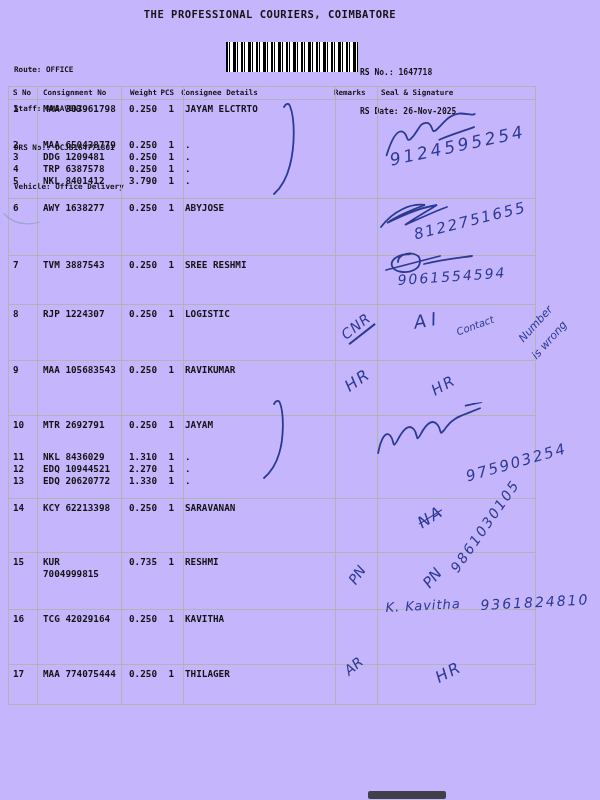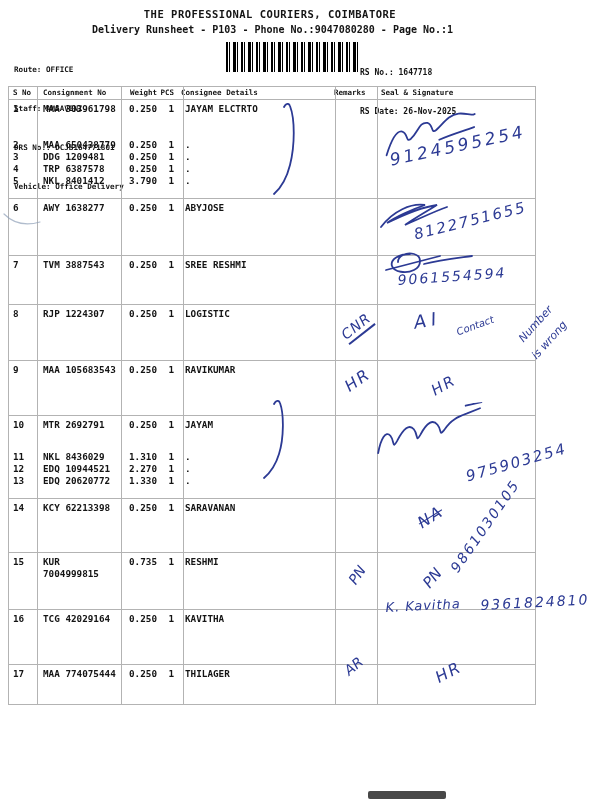--- a/index.html
+++ b/index.html
@@ -1,18 +1,18 @@
 <!DOCTYPE html>
 <html style="--ink: #2c3a94;"><head>
 <meta charset="utf-8">
 <style>
   :root{ --ink:#2c3a94; --line:#b3b3b3; --txt:#141414; }
   html,body{margin:0;padding:0;}
   body{width:600px;height:800px;background:#e9e9e9;font-family:"DejaVu Sans Mono",monospace;}
-  .page{position:relative;width:600px;height:800px;background:#ffffff;overflow:hidden;color:var(--txt);}
+  .page{position:relative;width:600px;height:800px;background:#c4b5fd;overflow:hidden;color:var(--txt);}
 
   
   .title{position:absolute;top:8px;left:0;right:60px;text-align:center;font-weight:700;font-size:10.5px;letter-spacing:.5px;}
   .subtitle{position:absolute;top:24px;left:0;right:55px;text-align:center;font-weight:700;font-size:10px;}
   .hdr-left{position:absolute;left:14px;top:37px;font-weight:700;font-size:7.6px;line-height:13px;white-space:pre;}
   .hdr-right{position:absolute;left:360px;top:40px;font-weight:700;font-size:8px;line-height:13px;white-space:pre;}
   .barcode{position:absolute;left:226px;top:42px;width:132px;height:30px;
     background:repeating-linear-gradient(90deg,#000 0 2px,#fff 2px 3px,#000 3px 4px,#fff 4px 7px,#000 7px 10px,#fff 10px 11px,#000 11px 12px,#fff 12px 15px);}
 
   
@@ -61,21 +61,20 @@
   #hw-hr17{left:432px;top:670px;font-size:16px;letter-spacing:2px;transform:rotate(-28deg);}
 
   .smudge{position:absolute;left:368px;top:791px;width:78px;height:8px;background:#2f2f2f;border-radius:2px;opacity:.88;filter:blur(.5px);}
 </style>
 </head>
 <body>
 
 <div class="page">
 
   <div class="title">THE PROFESSIONAL COURIERS, COIMBATORE</div>
-  <div class="subtitle">Delivery Runsheet - P103 - Phone No.:9047080280 - Page No.:1</div>
 
   <div class="hdr-left">
     <div>Route: OFFICE</div>
     <div>Staff: AMSAVENI</div>
     <div>DRS No.: DCJB164771801</div>
     <div>Vehicle: Office Delivery</div>
   </div>
 
   <div class="barcode"></div>
 

